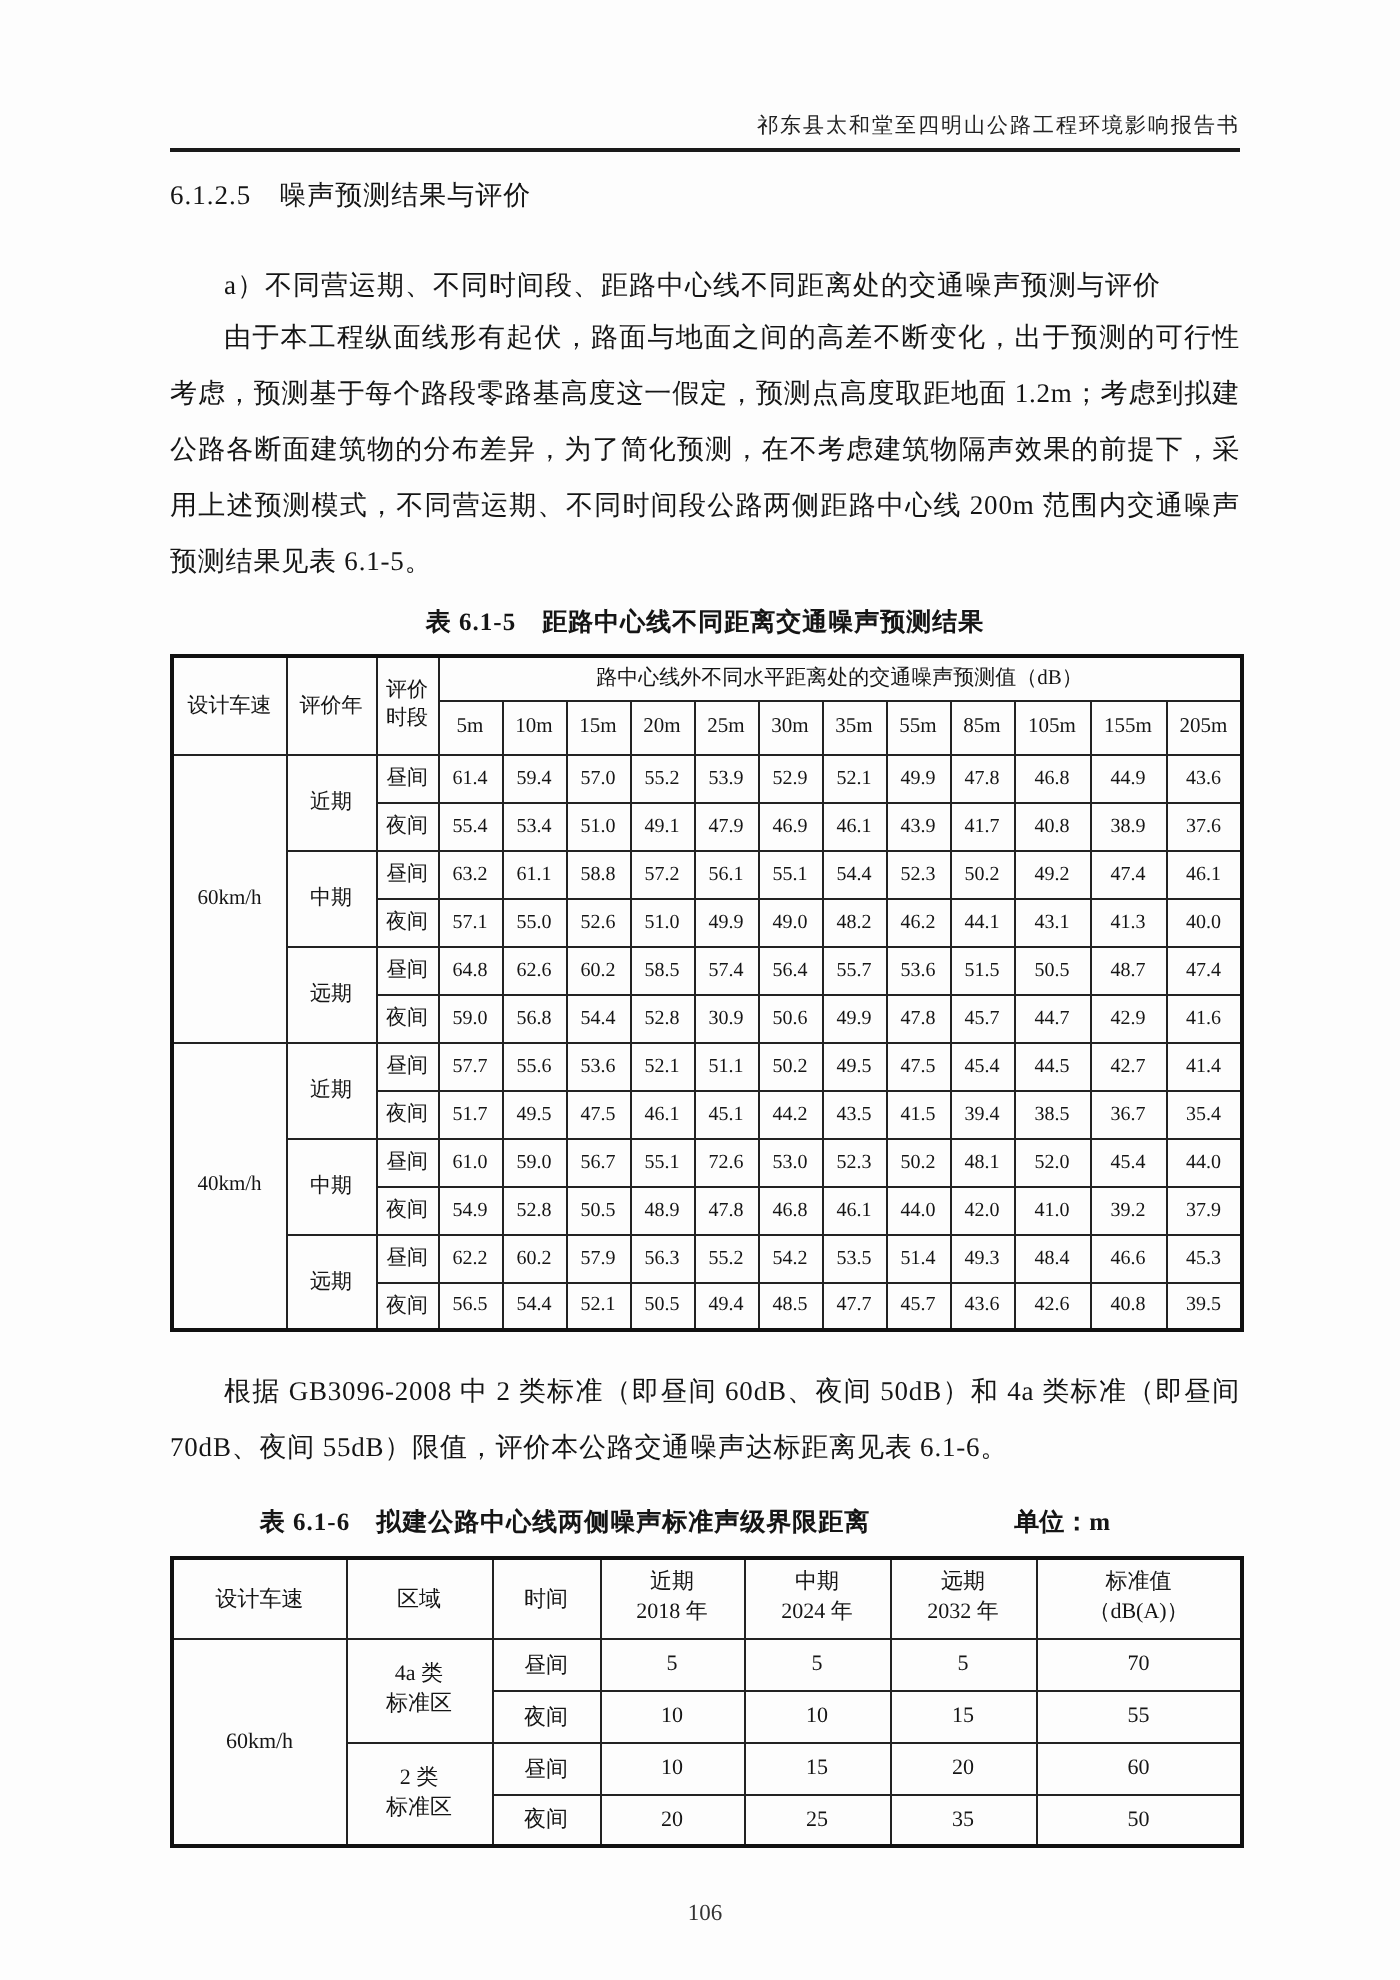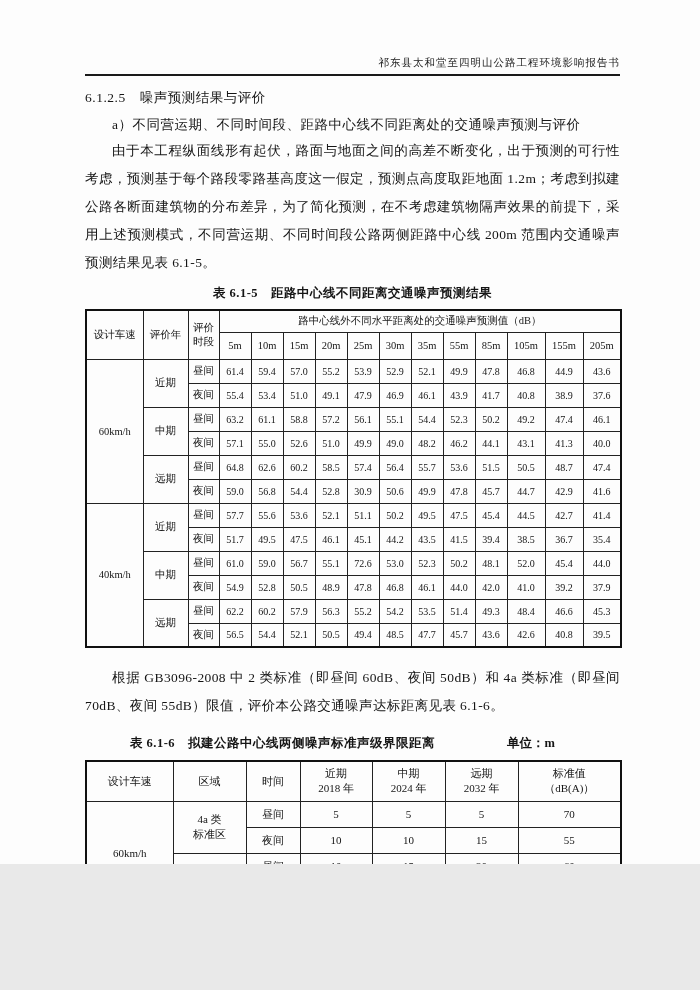--- a/index.html
+++ b/index.html
@@ -1,26 +1,26 @@
 <!DOCTYPE html>
 <html><head>
 <meta charset="utf-8">
 <style>
   * { margin:0; padding:0; box-sizing:border-box; }
   html,body { background:#e9e9e9; }
   .page {
-    width:700px; height:864px; background:#fdfdfd; margin:0 auto;
+    width:700px; height:990px; background:#fdfdfd; margin:0 auto;
     font-family:"Liberation Serif","DejaVu Serif",serif;
     color:#151515; position:relative; overflow:hidden;
   }
   .content { padding:56px 80px 0 85px; }
   .doc-header { text-align:right; font-size:10.5px; letter-spacing:1px; padding-bottom:4px; color:#222; }
   .header-rule { border-bottom:2px solid #1a1a1a; }
   .section-heading { font-size:13.5px; margin-top:13px; letter-spacing:.5px; }
-  .item-a { font-size:13.5px; margin-top:9px; text-indent:2em; letter-spacing:.5px; }
+  .item-a { font-size:13.5px; margin-top:27px; text-indent:2em; letter-spacing:.5px; }
   .para { font-size:13.5px; line-height:28px; text-indent:2em; text-align:justify; letter-spacing:.4px; margin-top:3px; }
   .table-title { text-align:center; font-weight:bold; font-size:12.5px; margin-top:8px; letter-spacing:.5px; }
   .title2-row { position:relative; height:18px; margin-top:15px; }
   .title2-row .t2-title { position:absolute; left:0; right:140px; text-align:center; font-weight:bold; font-size:12.5px; letter-spacing:.5px; }
   .title2-row .t2-unit { position:absolute; right:65px; top:0; font-weight:bold; font-size:12.5px; }
   table { border-collapse:collapse; margin-top:7px; table-layout:fixed; width:535px; }
   table, table.t1, table.t2 { border:2px solid #111; }
   th, td { border:1px solid #222; text-align:center; vertical-align:middle; font-weight:normal; padding:0 1px; }
   .t1 th { font-size:10.5px; }
   .t1 thead tr:first-child th { height:22px; }

